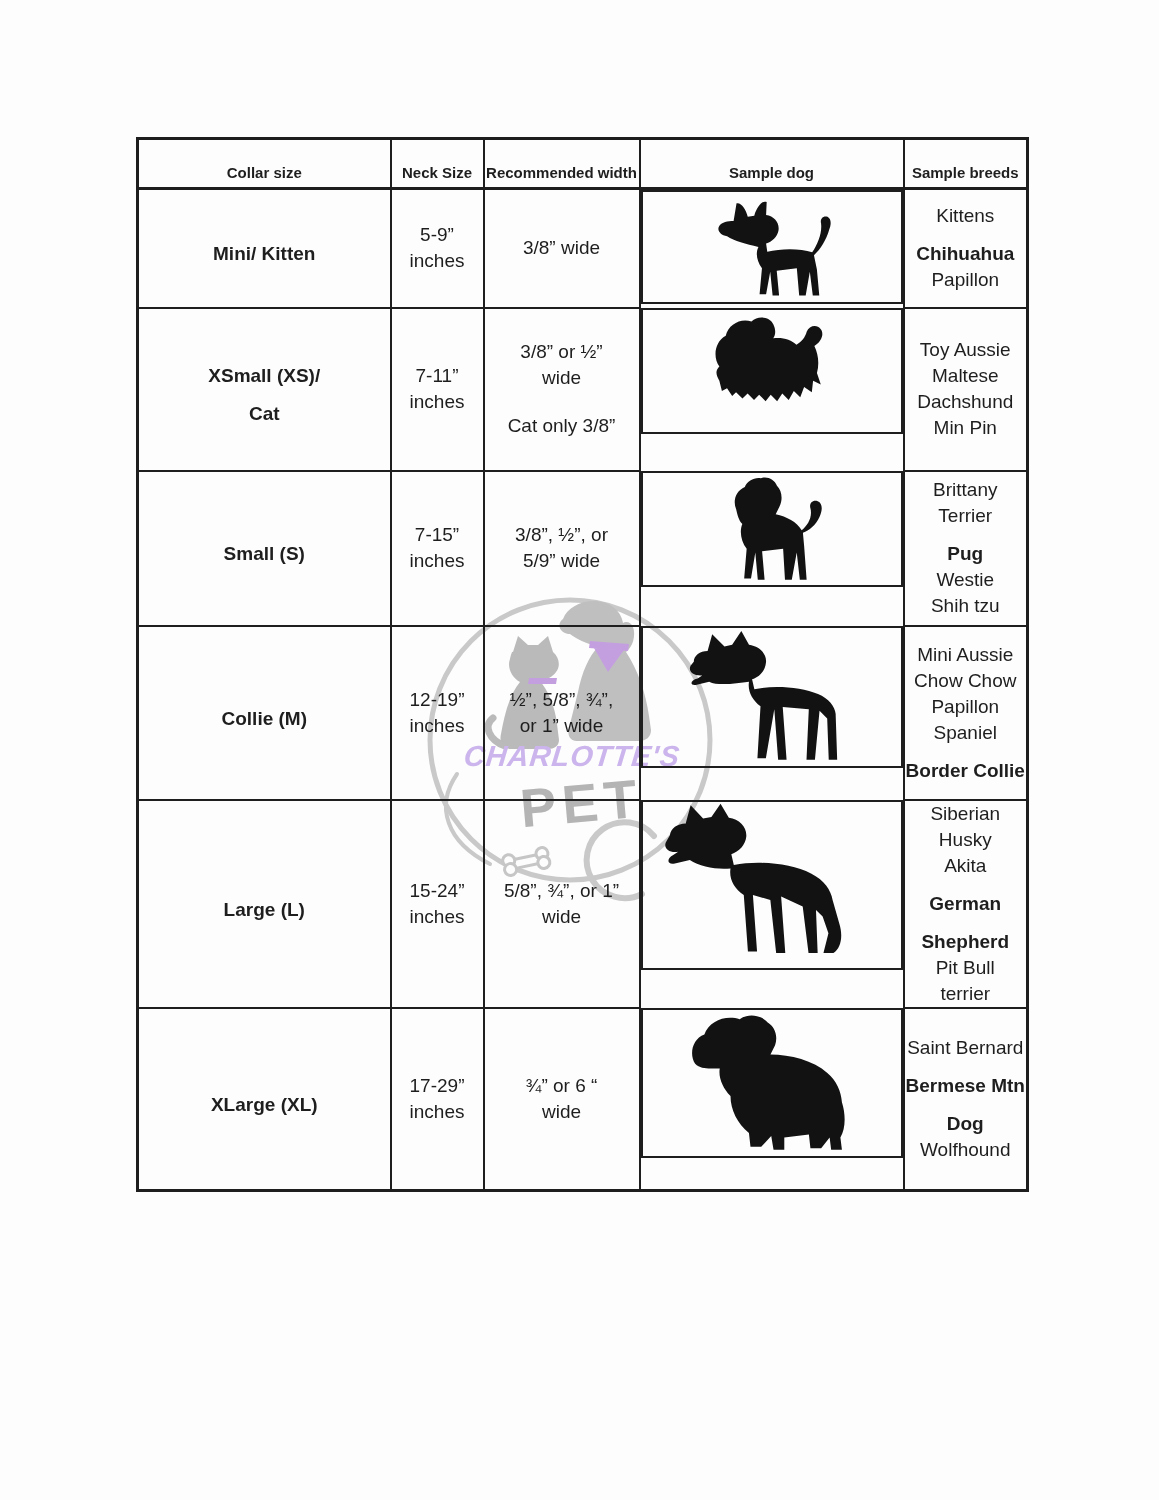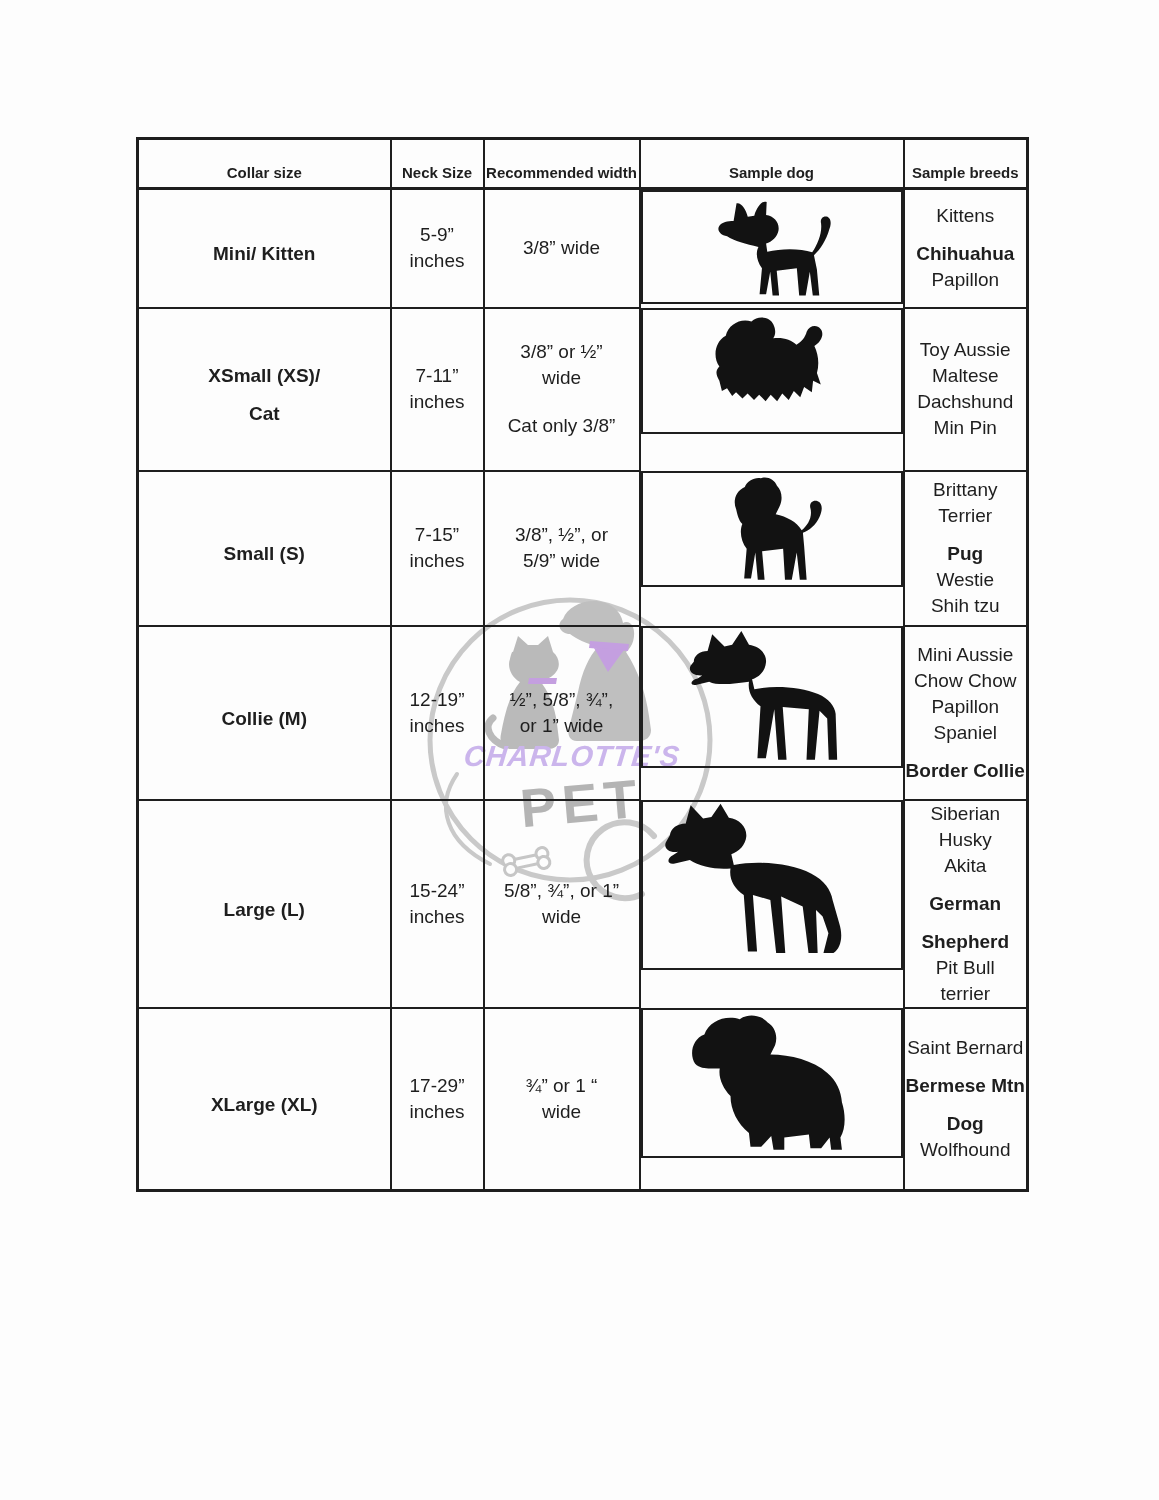--- a/index.html
+++ b/index.html
@@ -325,21 +325,21 @@
       </div>
           </td>
       <td>
             <div class="c">
         <div class="ln">17-29”</div>
         <div class="ln">inches</div>
       </div>
           </td>
       <td>
             <div class="c">
-        <div class="ln">¾” or 1 “</div>
+        <div class="ln">¾” or 6 “</div>
         <div class="ln">wide</div>
       </div>
           </td>
       <td class="dogcell">
         <svg class="dog" width="206" height="146" viewBox="0 0 260 190">
           <path d="M30,70 C22,58 26,38 42,32 C48,14 70,6 88,12 C98,4 116,6 124,16
             C134,22 138,34 134,46 L128,58 C154,58 184,66 202,82 C214,92 220,106 221,120
             C226,136 226,154 219,166 L221,182 L207,182 L205,166 L194,180 L180,180
             L178,162 L146,166 L146,182 L132,182 L129,164 L116,178 L102,178 L100,160
             C85,148 76,130 76,112 C66,102 60,88 62,76 C50,76 38,78 30,70 Z"></path>

